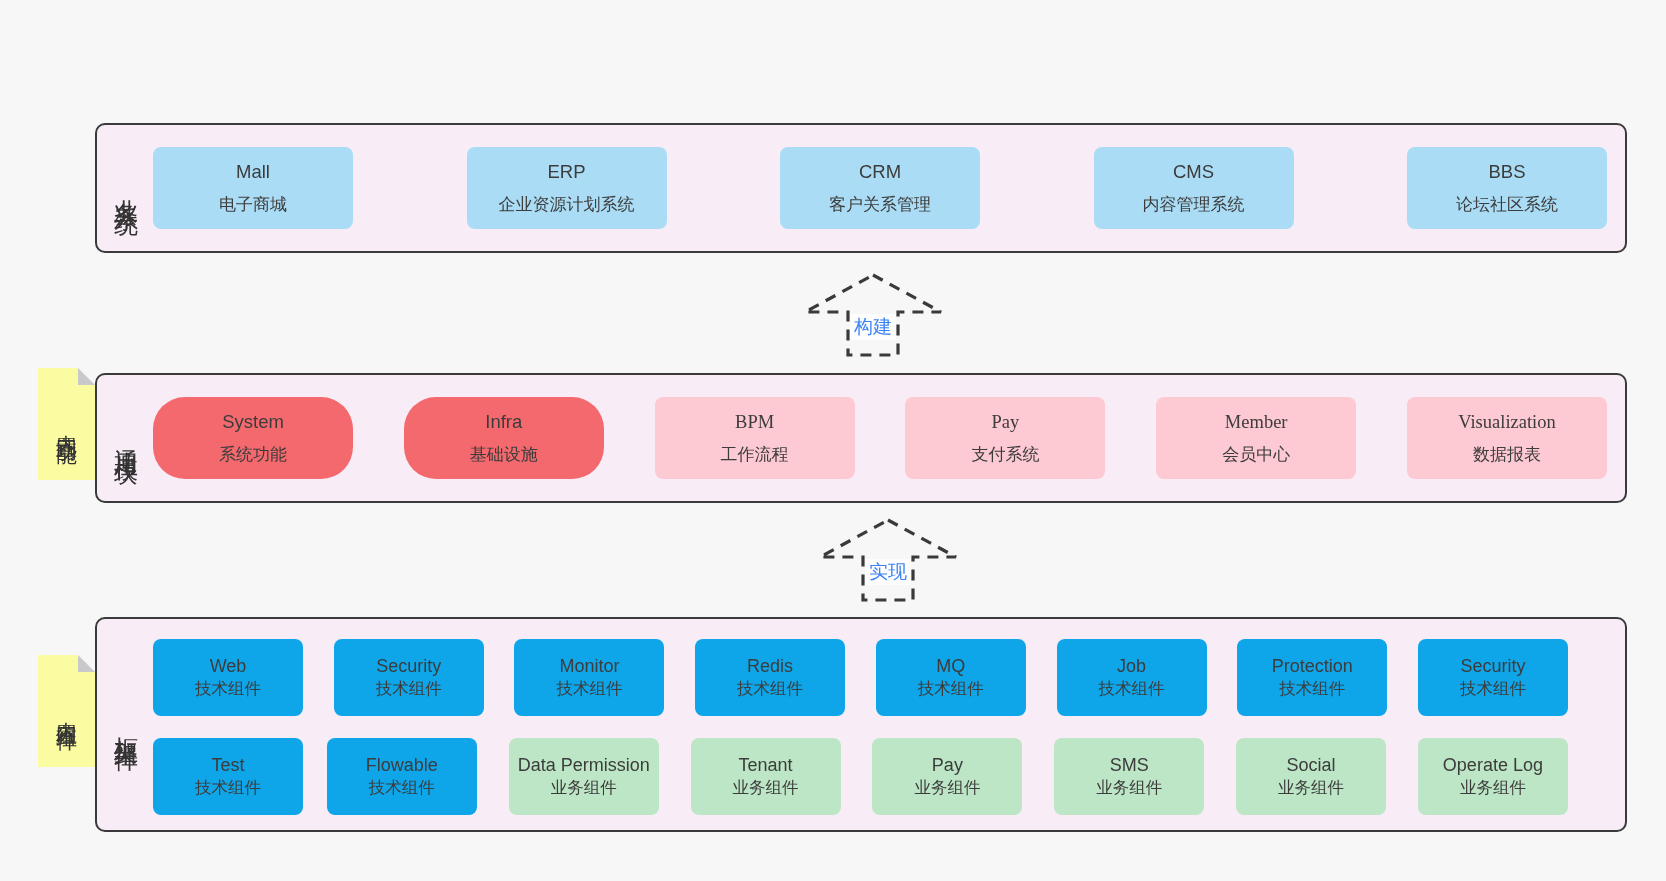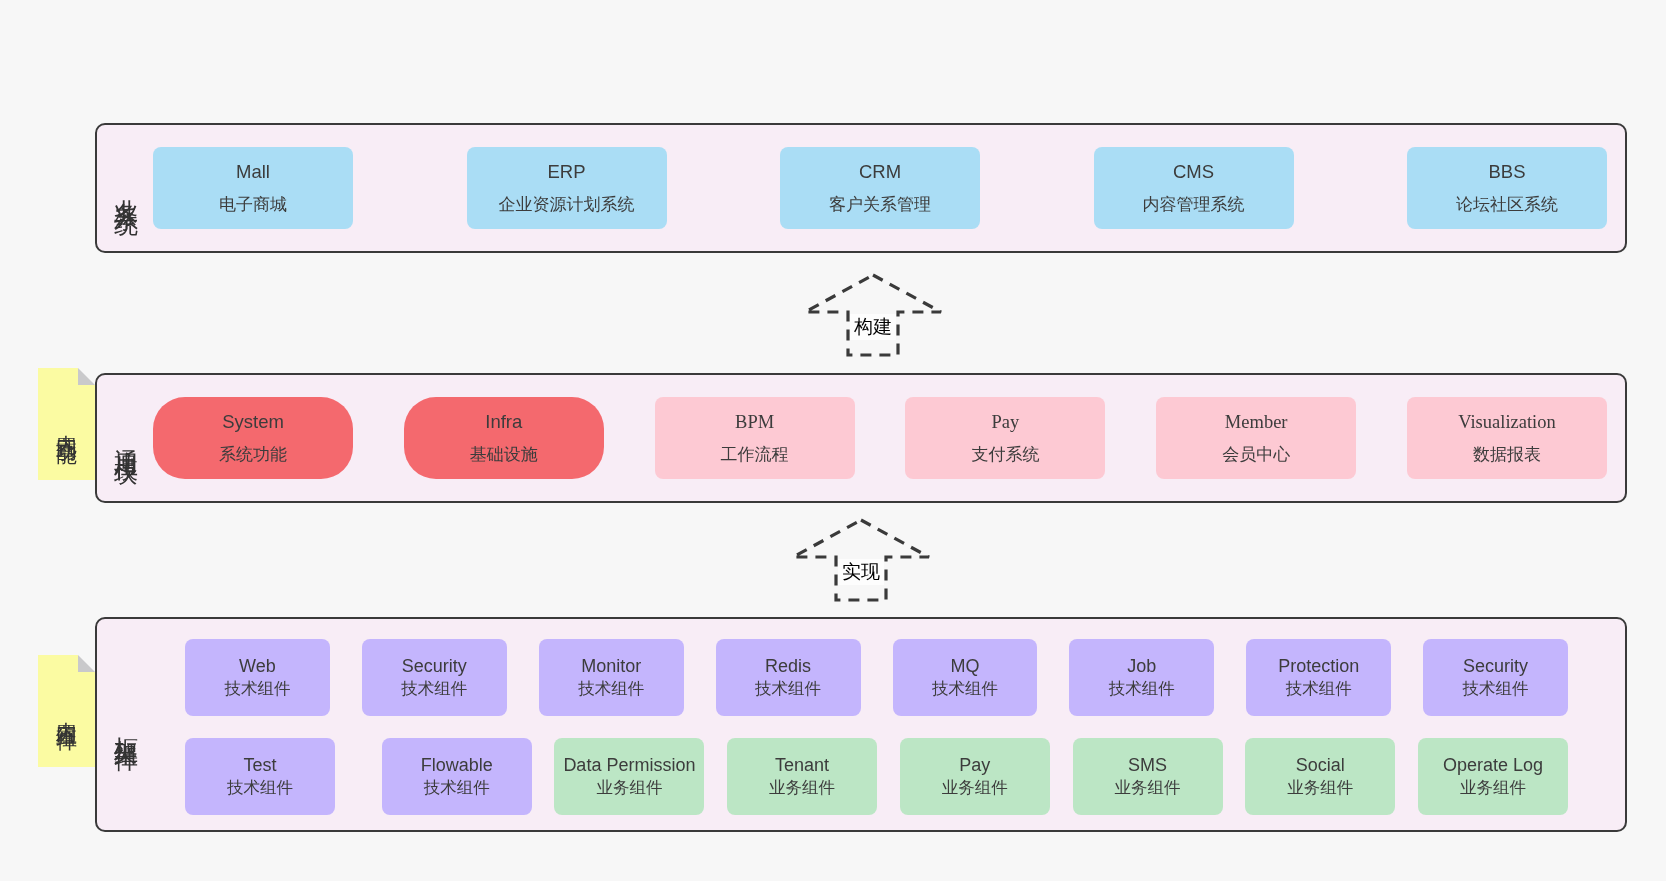--- a/index.html
+++ b/index.html
@@ -23,21 +23,21 @@
           display:flex;align-items:center;justify-content:space-between;}
   .box{width:200px;height:82px;border-radius:8px;box-sizing:border-box;
        display:flex;flex-direction:column;align-items:center;justify-content:center;
        text-align:center;color:#3c3c3c;padding:4px;}
   .box .t{font-size:18.5px;line-height:1.2;}
   .box .s{font-size:17px;line-height:1.2;margin-top:12px;}
 
   .blue{background:#aaddf5;}
   .red{background:#f4696e;border-radius:32px;}
   .pink{background:#fdc9d3;font-family:Liberation Serif, serif;}
-  .green{background:#c4b5fd;margin-left:32px;}
+  .green{background:#0ea5e9;}
   .lgreen{background:#bce6c5;margin-left:8px;}
 
   
   .grid{position:absolute;left:56px;right:57px;top:20px;bottom:15px;
         display:flex;flex-direction:column;justify-content:space-between;}
   .grow{display:flex;justify-content:space-between;}
   .box.small{width:150px;height:77px;}
   .box.small .t{font-size:18px;}
   .box.small .s{font-size:16.5px;margin-top:2px;}
 
@@ -49,23 +49,23 @@
   .note-l2{top:368px;}
   .note-l3{top:655px;}
   .note-text{position:absolute;inset:0;display:flex;align-items:center;justify-content:center;
              writing-mode:vertical-rl;text-orientation:upright;
              font-size:21px;letter-spacing:3px;color:#333;}
 
   
   .arrow{position:absolute;width:150px;height:86px;}
   .arrow svg{position:absolute;inset:0;display:block;}
   .arrow-1{left:798px;top:272px;}
-  .arrow-2{left:786px;top:517px;}
+  .arrow-2{left:813px;top:517px;}
   .arrow-label{position:absolute;left:50%;top:42px;transform:translateX(-50%);
-               background:#fdfdfd;padding:0 4px;font-size:19px;color:#000000;white-space:nowrap;}
+               background:#fdfdfd;padding:0 4px;font-size:19px;color:#3b82f6;white-space:nowrap;}
 </style>
 </head>
 <body>
 
 <div class="canvas">
 
   <div class="panel panel-l1">
     <div class="panel-label">业务系统</div>
     <div class="boxrow">
       <div class="box blue">

